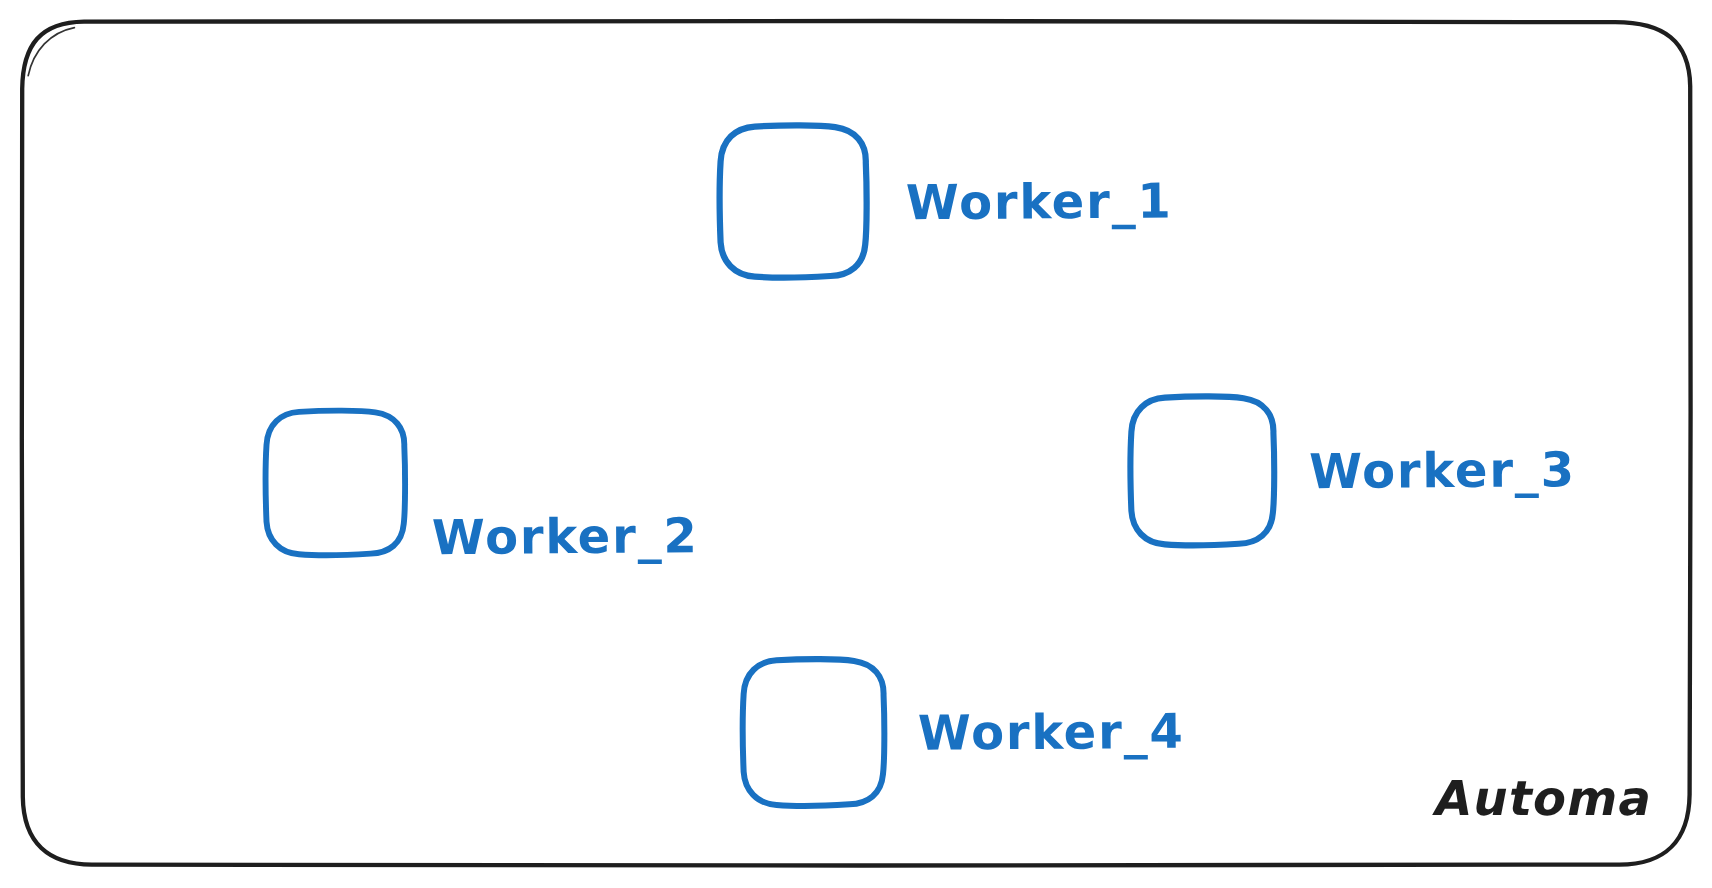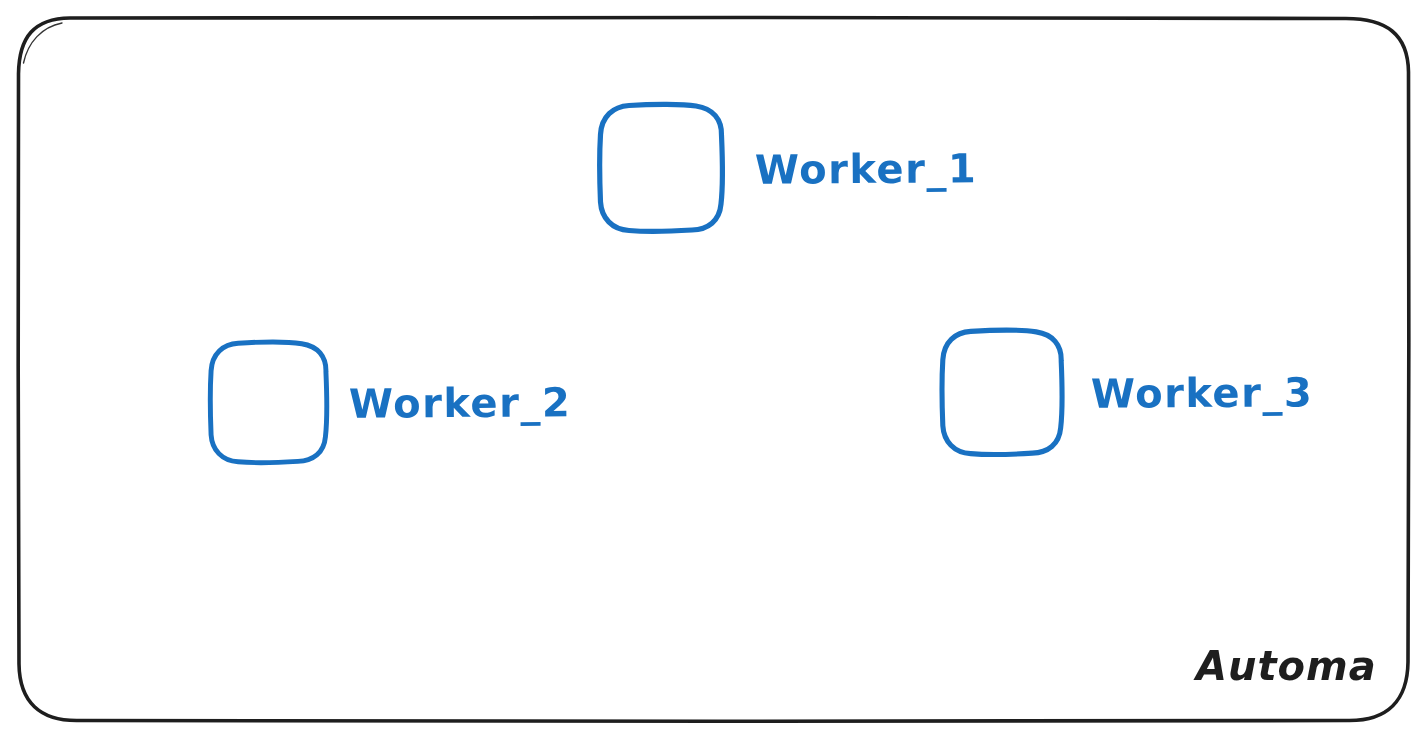--- a/index.html
+++ b/index.html
@@ -108,21 +108,21 @@
         C 127.5 58, 127.5 91, 126 104
         C 124.5 121, 113 129.5, 97 130
         C 73 131.5, 46 131.5, 34 130.5
         C 17 129.5, 6.5 118, 5.5 102
         C 4.5 78, 4.5 50.5, 5.5 34.5
         C 6.5 16.5, 18 6.5, 34 5.5 Z"></path>
     </svg>
     <span class="node-label label-gap-28">Worker_1</span>
   </div>
 
-  <div class="node" style="left:202px; top:338px;">
+  <div class="node" style="left:213px; top:338px;align-items:flex-end;">
     <svg class="node-box" width="133" height="130" viewBox="0 0 132 137" xmlns="http://www.w3.org/2000/svg">
       <path class="blue-stroke" d="
         M 34 5.5
         C 58 4, 88 4, 101 6
         C 118 8.5, 127 19.5, 126.5 35.5
         C 127.5 58, 127.5 91, 126 104
         C 124.5 121, 113 129.5, 97 130
         C 73 131.5, 46 131.5, 34 130.5
         C 17 129.5, 6.5 118, 5.5 102
         C 4.5 78, 4.5 50.5, 5.5 34.5
@@ -140,16 +140,31 @@
         C 127.5 58, 127.5 91, 126 104
         C 124.5 121, 113 129.5, 97 130
         C 73 131.5, 46 131.5, 34 130.5
         C 17 129.5, 6.5 118, 5.5 102
         C 4.5 78, 4.5 50.5, 5.5 34.5
         C 6.5 16.5, 18 6.5, 34 5.5 Z"></path>
     </svg>
     <span class="node-label label-gap-22">Worker_3</span>
   </div>
 
+  <div class="node" style="left:613px; top:545px;">
+    <svg class="node-box" width="130" height="132" viewBox="0 0 132 137" xmlns="http://www.w3.org/2000/svg">
+      <path class="blue-stroke" d="
+        M 34 5.5
+        C 58 4, 88 4, 101 6
+        C 118 8.5, 127 19.5, 126.5 35.5
+        C 127.5 58, 127.5 91, 126 104
+        C 124.5 121, 113 129.5, 97 130
+        C 73 131.5, 46 131.5, 34 130.5
+        C 17 129.5, 6.5 118, 5.5 102
+        C 4.5 78, 4.5 50.5, 5.5 34.5
+        C 6.5 16.5, 18 6.5, 34 5.5 Z"></path>
+    </svg>
+    <span class="node-label label-gap-22">Worker_4</span>
+  </div>
 
   <div class="watermark">Automa</div>
 
 </div>
 
 </body></html>

